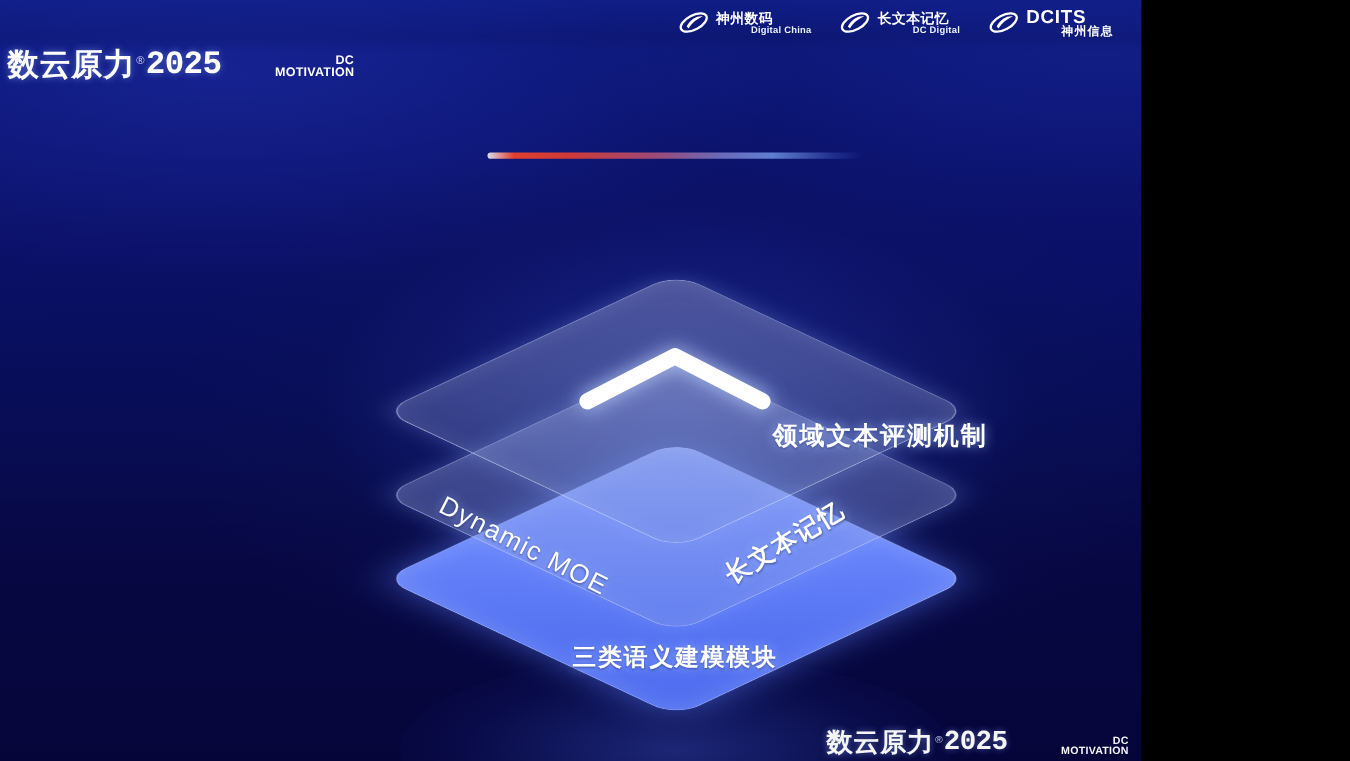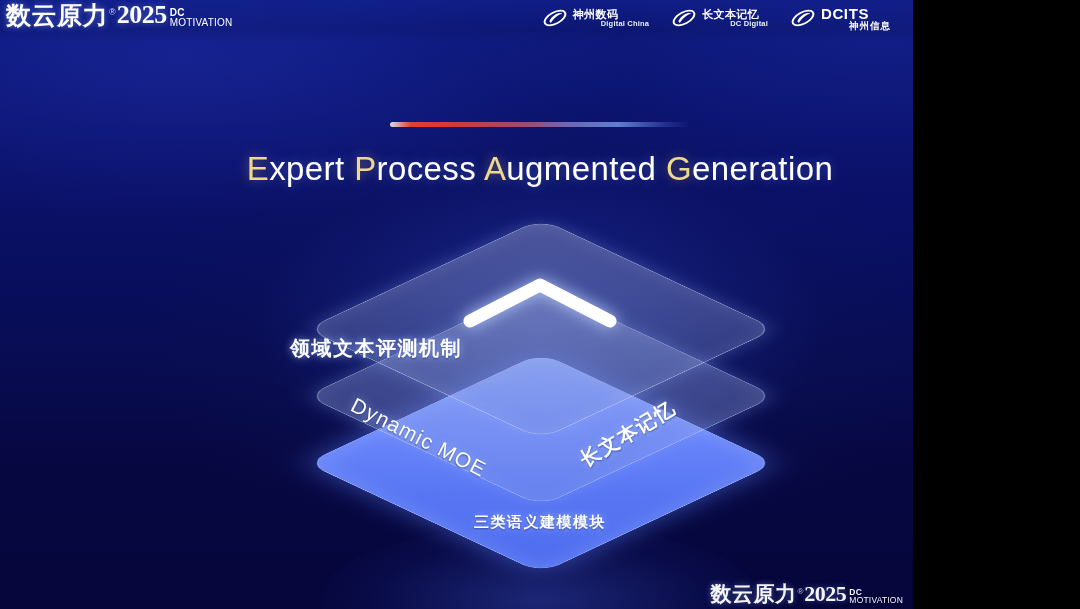--- a/index.html
+++ b/index.html
@@ -47,47 +47,50 @@
     text-shadow: 0 0 6px rgba(150,180,255,0.55);
   }
   .brand-reg {
     font-size: 9px;
     color: #cfd8ff;
     vertical-align: super;
     margin: 0 1px 11px 1px;
     line-height: 1;
   }
   .brand-year {
-    font-family: Liberation Serif, serif;
+    font-family: Liberation Mono, monospace;
     font-size: 26px;
     font-weight: 700;
     color: #ffffff;
     letter-spacing: -0.5px;
     line-height: 1;
     text-shadow: 0 0 6px rgba(150,180,255,0.5);
+    margin-top: 36px;
   }
   .brand-dc {
     display: inline-block;
     margin-left: 3px;
     margin-bottom: 1px;
     line-height: 0.95;
+    text-align: right;
   }
   .brand-dc .l1 {
     display: block;
     font-size: 10px;
     font-weight: 700;
     color: #ffffff;
     letter-spacing: 0.3px;
   }
   .brand-dc .l2 {
     display: block;
     font-size: 10px;
-    font-weight: 400;
+    font-weight: 700;
     color: #ffffff;
     letter-spacing: 0.2px;
+    margin-left: 40px;
   }
 
   .live-line {
     position: absolute;
     left: 8px; top: 50px;
     font-family: "DejaVu Sans", sans-serif;
     font-size: 21px;
     font-weight: 700;
     color: #ffffff;
     letter-spacing: 0.5px;
@@ -260,30 +263,30 @@
   .lbl {
     position: absolute;
     font-family: "DejaVu Sans", sans-serif;
     color: #ffffff;
     white-space: nowrap;
     text-shadow: 0 0 9px rgba(150,180,255,0.85), 0 1px 2px rgba(10,20,70,0.6);
   }
   .lbl-top {
     left: 0; top: 110px;
     width: 500px;
-    text-align: left;
+    text-align: right;
     font-size: 20px;
     font-weight: 700;
     letter-spacing: 1.5px;
   }
   .lbl-bot {
     left: 0; top: 288px;
     width: 500px;
     text-align: center;
-    font-size: 15px;
+    font-size: 19px;
     font-weight: 700;
     letter-spacing: 1.5px;
   }
   .lbl-moe {
     left: 68px; top: 168px;
     font-family: "Liberation Sans", sans-serif;
     font-size: 21px;
     font-weight: 400;
     letter-spacing: 1.2px;
     transform: rotate(27deg);
@@ -370,23 +373,20 @@
         <span class="pc big">DCITS</span>
         <span class="pe cn">神州信息</span>
       </span>
     </div>
 
   </div>
 
 
   <div class="divider"></div>
 
-  <div class="subtitle">
-    <span class="cap">E</span><span>xpert </span><span class="cap">P</span><span>rocess </span><span class="cap">A</span><span>ugmented </span><span class="cap">G</span><span>eneration</span>
-  </div>
 
   <div class="stack">
 
     <div class="plate-glow"></div>
 
     <div class="plate plate-bot"></div>
     <div class="plate plate-mid"></div>
     <div class="plate plate-top"></div>
 
     <div class="chevron-wrap">

